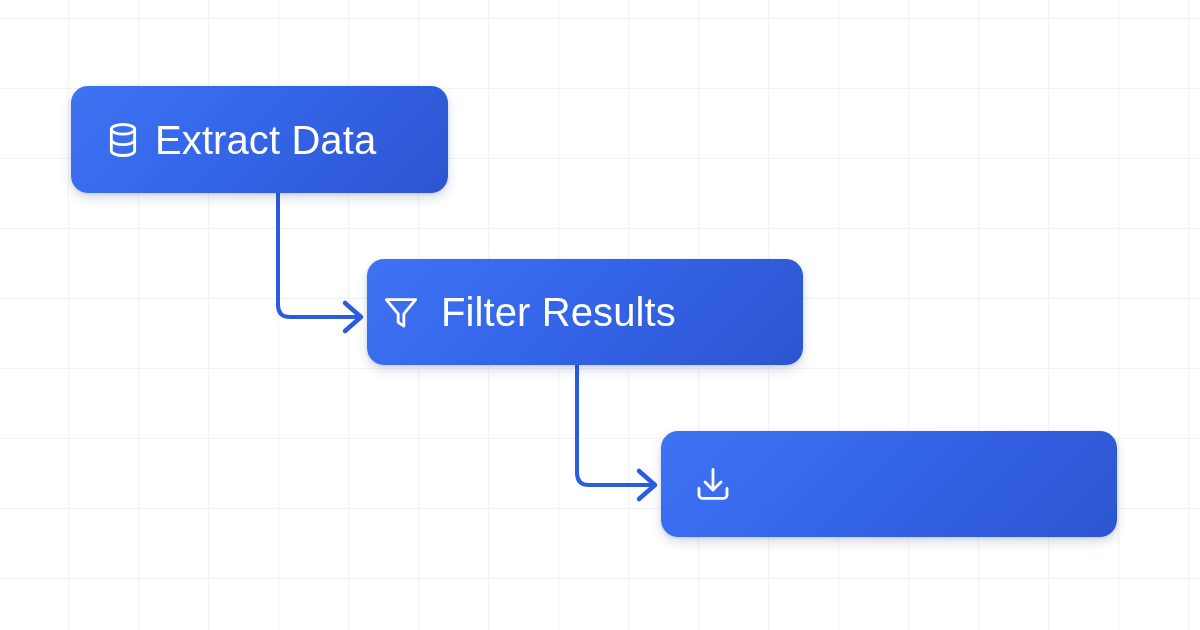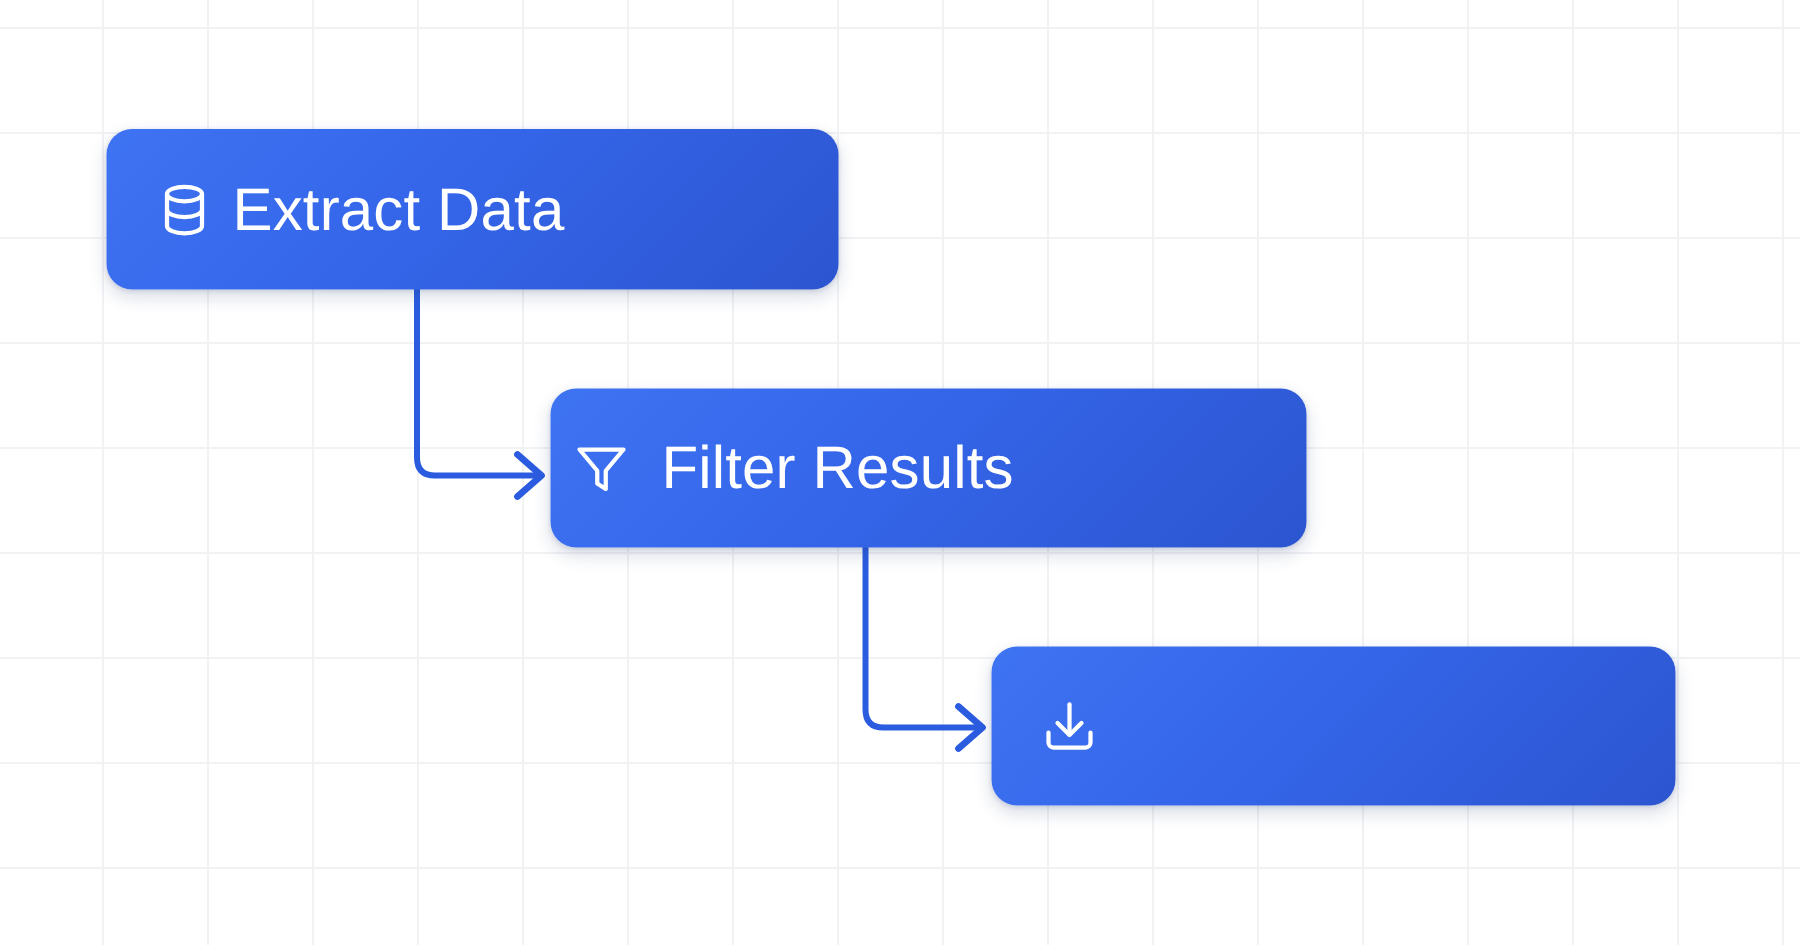--- a/index.html
+++ b/index.html
@@ -64,22 +64,22 @@
 
   .node-label {
     font-size: 40px;
     font-weight: 500;
     letter-spacing: 0.1px;
     line-height: 1;
     white-space: nowrap;
     color: #ffffff;
   }
 
-  #node-extract  { left: 71px;  top: 86px;  width: 488px; height: 107px; }
-  #node-filter   { left: 367px; top: 259px; width: 504px; height: 106px; padding-left: 12px; }
+  #node-extract  { left: 71px;  top: 86px;  width: 377px; height: 107px; }
+  #node-filter   { left: 367px; top: 259px; width: 436px; height: 106px; padding-left: 12px; }
   #node-export   { left: 661px; top: 431px; width: 456px; height: 106px; }
 
   #node-filter .node-icon { margin-right: 18px; }
   #node-export .node-icon { margin-right: 16px; }
 </style>
 </head>
 <body>
 
 <div id="canvas">
 

